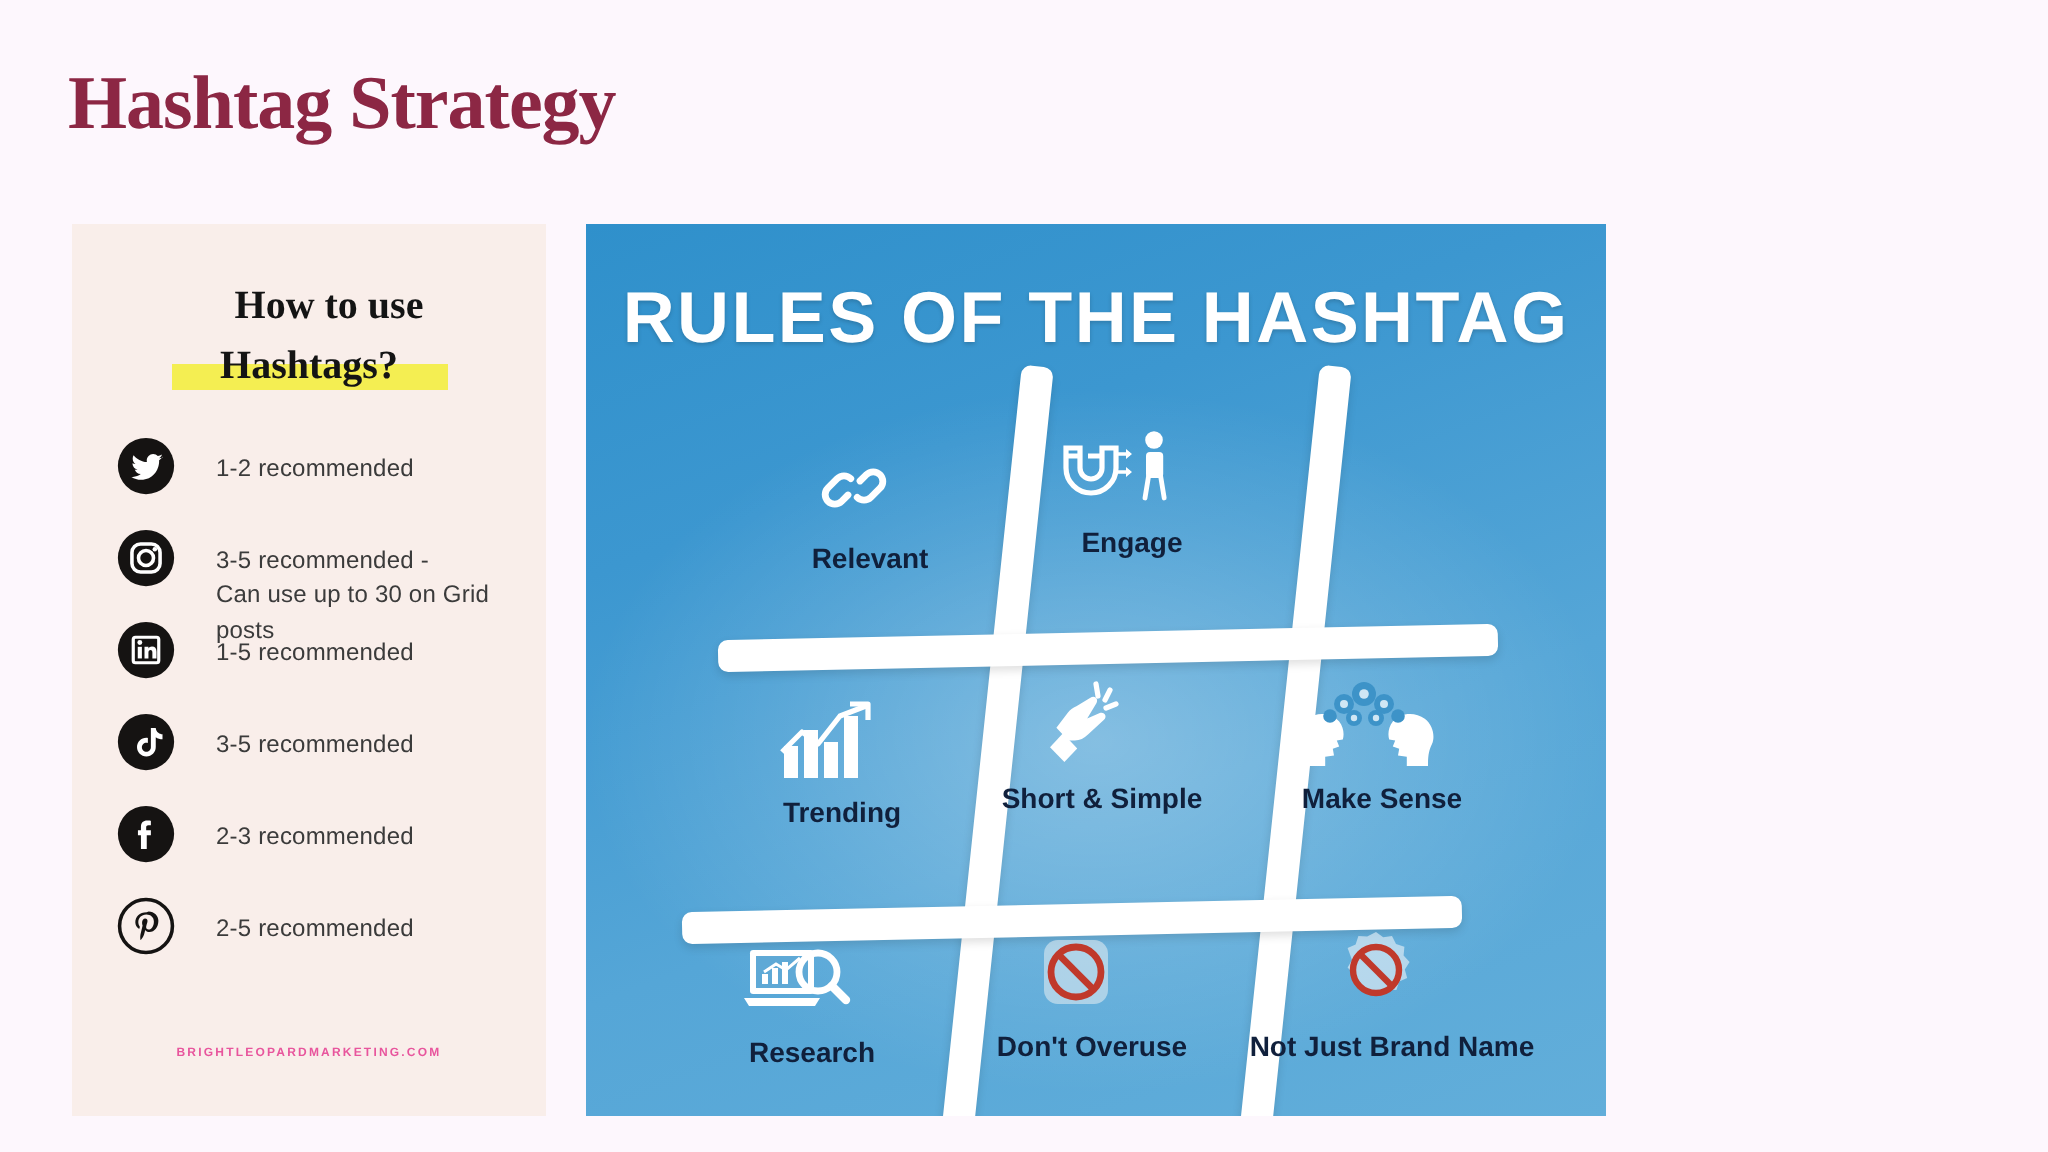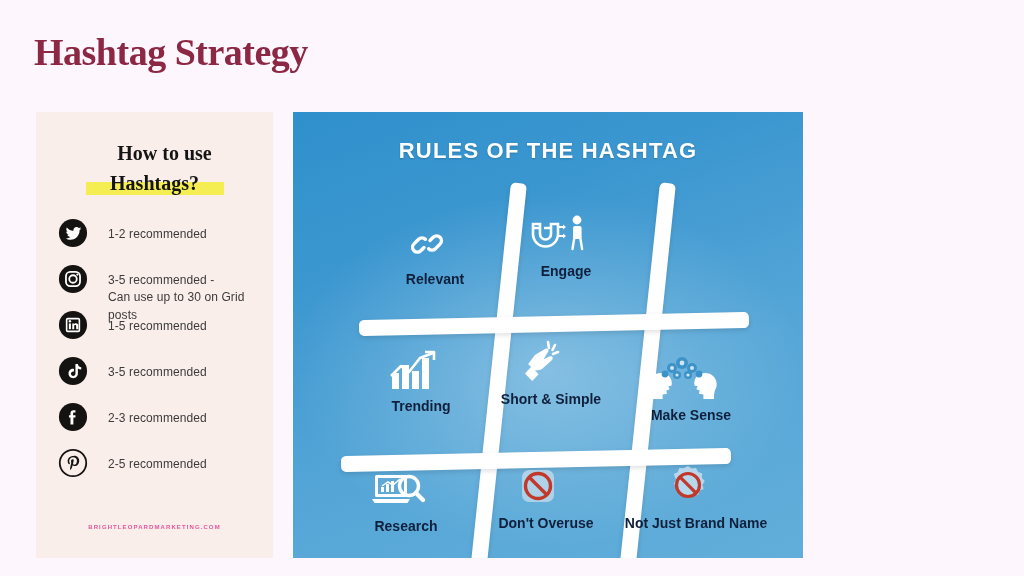--- a/index.html
+++ b/index.html
@@ -110,21 +110,21 @@
     overflow: hidden;
     background:
       radial-gradient(ellipse 70% 55% at 50% 58%, rgba(255,255,255,0.30) 0%, rgba(255,255,255,0.10) 45%, rgba(255,255,255,0) 72%),
       linear-gradient(160deg, #2f90cb 0%, #3c97d0 28%, #55a6d7 62%, #62aeda 100%);
   }
   #info-title {
     position: absolute;
     top: 26px; left: 0; right: 0;
     text-align: center;
     color: #ffffff;
-    font-size: 22px;
+    font-size: 36px;
     font-weight: bold;
     letter-spacing: 1.2px;
     text-shadow: 0 1px 2px rgba(0,0,0,0.18);
   }
 
   
   .bar {
     position: absolute;
     background: #ffffff;
     border-radius: 5px;
@@ -158,21 +158,21 @@
     line-height: 1.15;
     color: #10203c;
     margin-left: 16px;
   }
 
   #cell-relevant  { left: 74px;  top: 108px; width: 120px; }
   #cell-engage    { left: 205px; top: 100px; width: 120px; }
   #cell-memorable { left: 336px; top: 100px; width: 136px; }
   #cell-trending  { left: 60px;  top: 235px; width: 120px; }
   #cell-short     { left: 190px; top: 228px; width: 120px; }
-  #cell-makesense { left: 320px; top: 244px; width: 140px; }
+  #cell-makesense { left: 320px; top: 228px; width: 140px; }
   #cell-research  { left: 40px;  top: 355px; width: 130px; }
   #cell-overuse   { left: 165px; top: 352px; width: 160px; }
   #cell-brand     { left: 315px; top: 352px; width: 160px; }
 </style>
 </head>
 <body>
 
 <div id="slide">
 
   <div id="slide-title">Hashtag Strategy</div>

